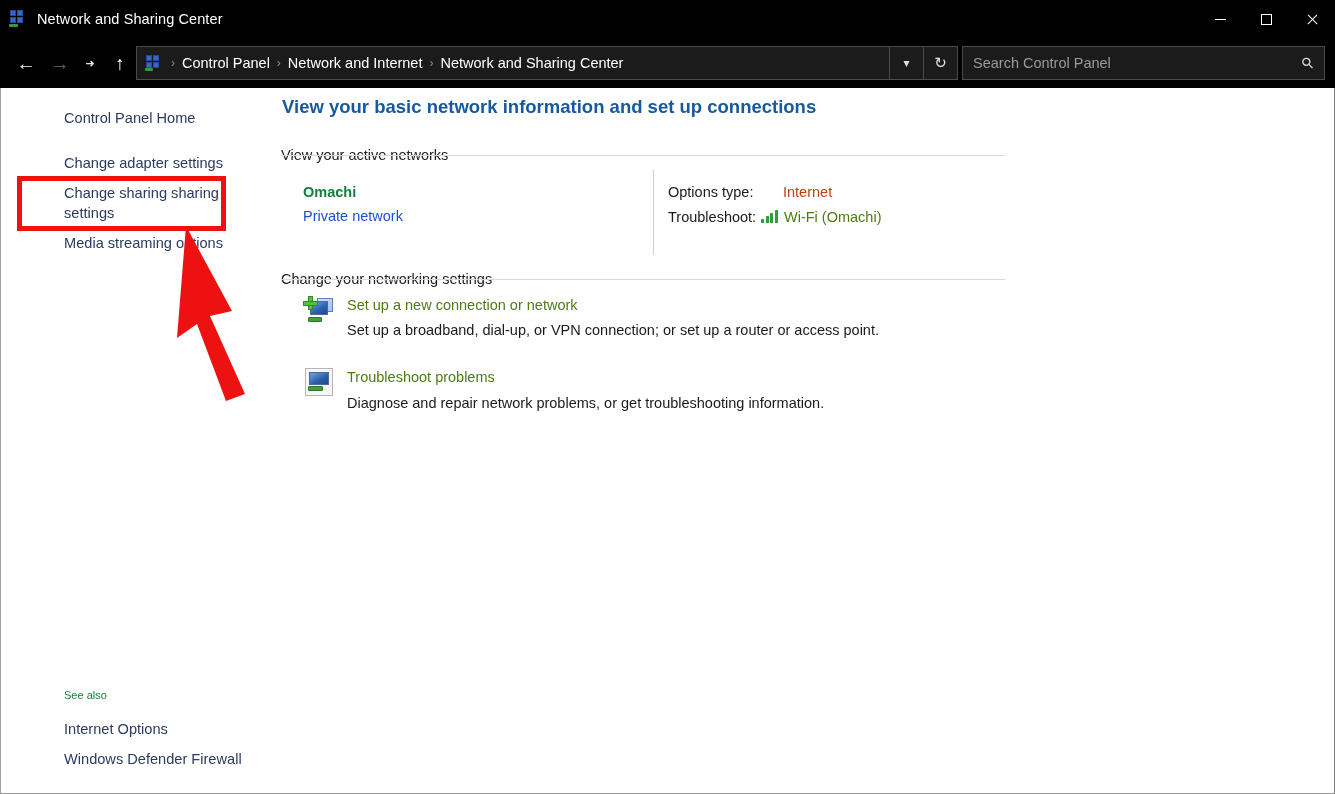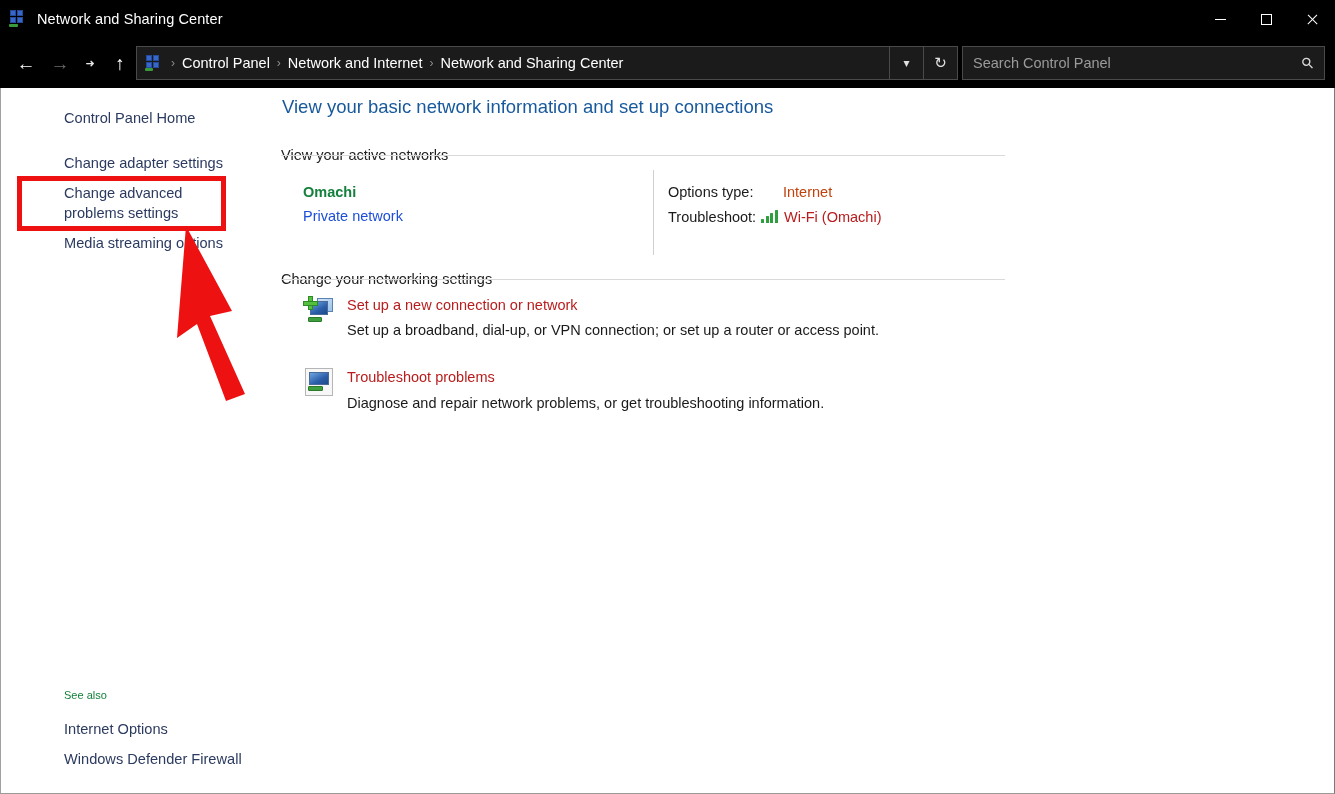--- a/index.html
+++ b/index.html
@@ -225,20 +225,21 @@
     left: 272px; top: 0;
     width: 1062px;
     height: 706px;
   }
   .page-title {
     position: absolute;
     left: 9px; top: 8px;
     color: #17599c;
     font-size: 18.5px;
     white-space: nowrap;
+    font-weight: bold;
   }
   .sec-head {
     position: absolute;
     color: #212121;
     font-size: 14.5px;
     white-space: nowrap;
     background: #ffffff;
     padding-right: 7px;
   }
   .sec-rule {
@@ -272,21 +273,21 @@
   }
   .kv-value {
     position: absolute;
     font-size: 14.5px;
     color: #c2410c;
     white-space: nowrap;
   }
   .link-blue {
     position: absolute;
     font-size: 14.5px;
-    color: #b91c1c;
+    color: #4d7c0f;
     white-space: nowrap;
   }
   .desc-text {
     position: absolute;
     font-size: 14.5px;
     color: #1a1a1a;
     white-space: nowrap;
   }
 
   
@@ -438,21 +439,21 @@
   <div class="searchbox">
     <div class="search-placeholder">Search Control Panel</div>
     <div class="search-icon">⚲</div>
   </div>
 
   <div class="content-frame">
 
     <div class="sidebar">
       <div class="side-link" style="top:20px;">Control Panel Home</div>
       <div class="side-link" style="top:65px;">Change adapter settings</div>
-      <div class="side-link wrap" style="top:95px;">Change advanced problems settings</div>
+      <div class="side-link wrap" style="top:95px;">Change sharing sharing settings</div>
       <div class="side-link" style="top:145px;">Media streaming options</div>
 
       <div class="side-head" style="top:601px;">See also</div>
       <div class="side-link" style="top:631px;">Internet Options</div>
       <div class="side-link" style="top:661px;">Windows Defender Firewall</div>
     </div>
 
     <div class="main">
 
       <div class="page-title">View your basic network information and set up connections</div>

